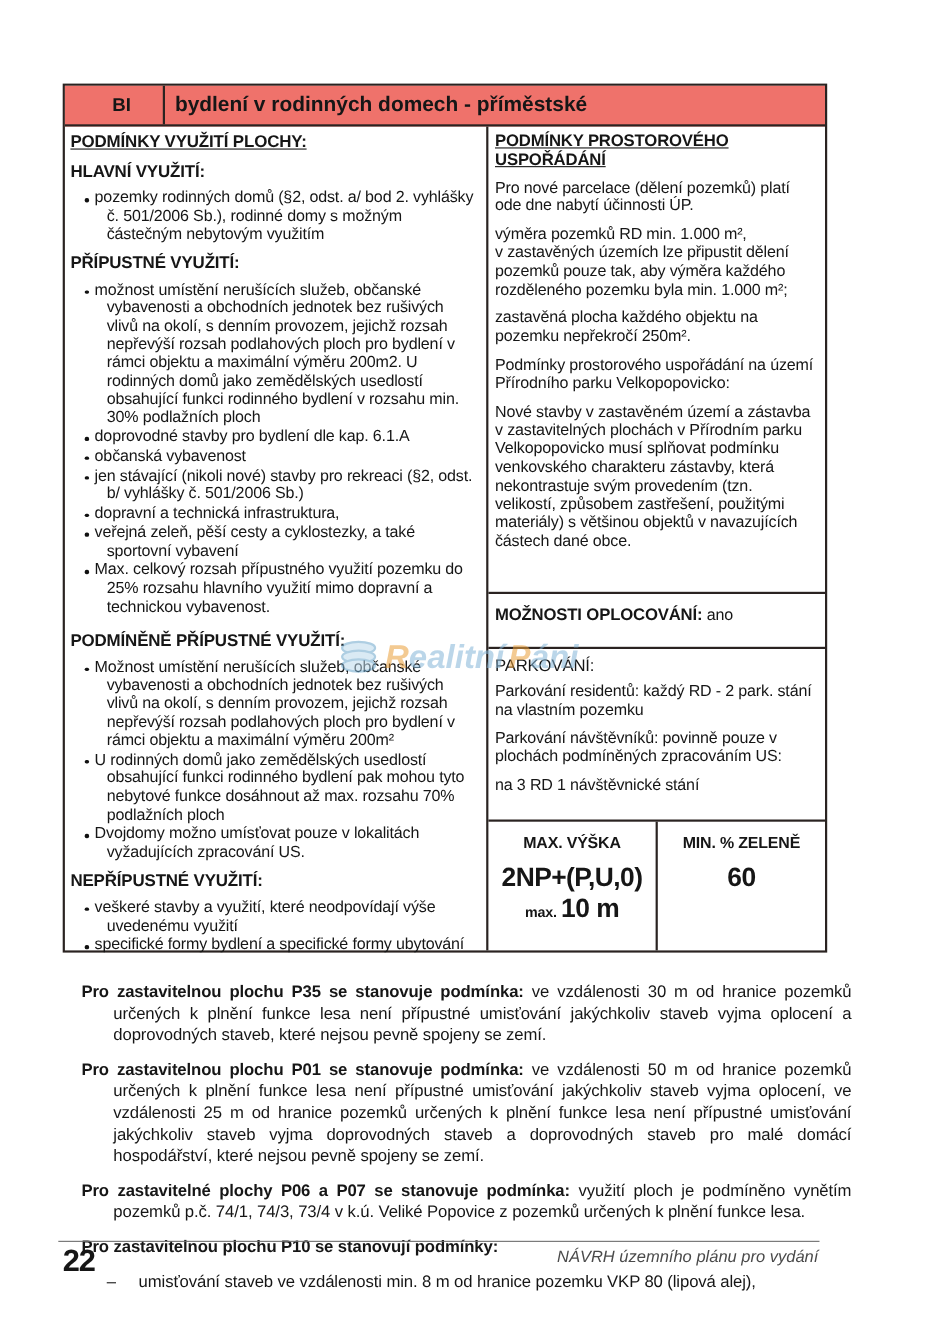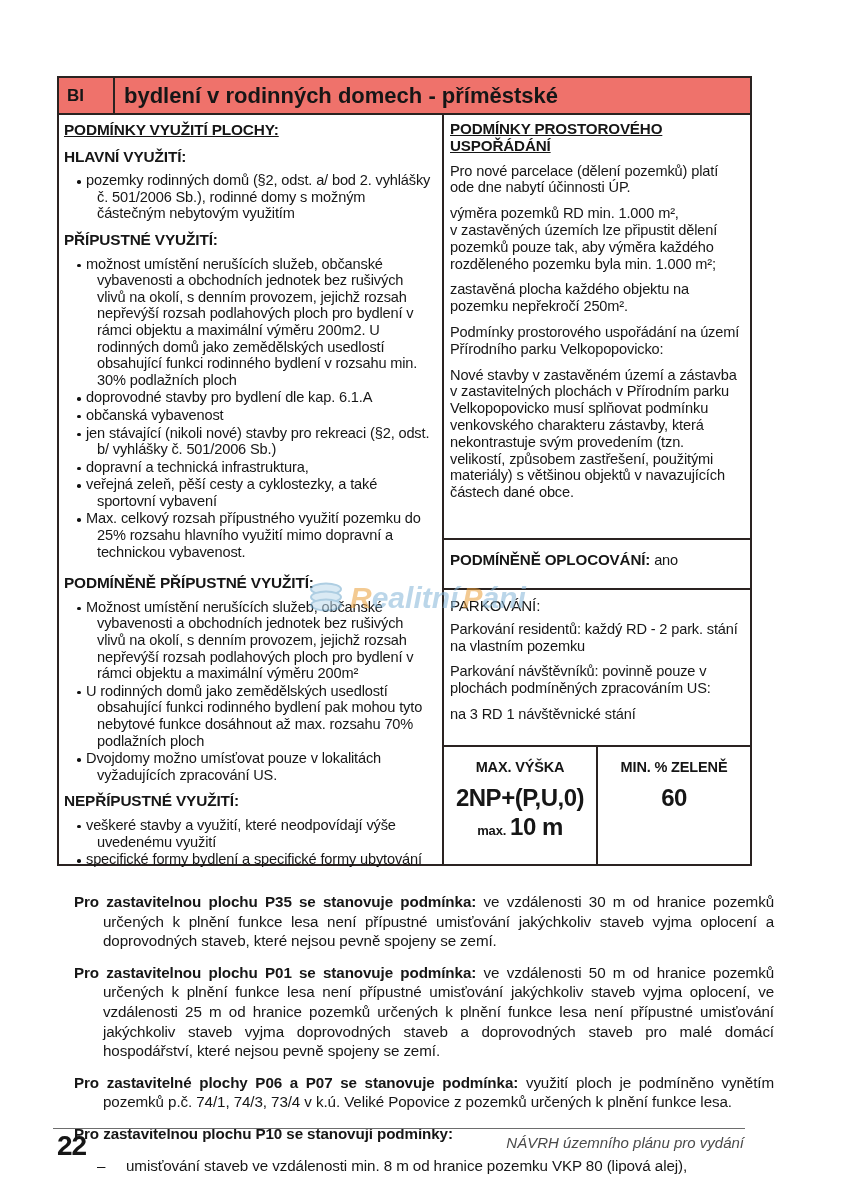--- a/index.html
+++ b/index.html
@@ -12,29 +12,29 @@
     overflow: hidden;
   }
 
   
   .sheet-table {
     position: absolute; left: 57px; top: 76px; width: 695px;
     border: 2px solid #2a2321;
     box-sizing: border-box;
     background: #fff;
   }
-  .hdr-row { display: flex; height: 35px; border-bottom: 2px solid #2a2321; }
+  .hdr-row { display: flex; height: 35px; border-bottom: 2px solid #2a2321; padding-left: 35px; }
   .hdr-code {
     width: 56px; box-sizing: border-box; border-right: 2px solid #2a2321;
     display: flex; align-items: center; padding-left: 8px;
     font-weight: 700; font-size: 17px;
   }
   .hdr-title {
     flex: 1; display: flex; align-items: center; padding-left: 9px;
-    font-weight: 700; font-size: 22px;
+    font-weight: 700; font-size: 19px;
   }
   .body-row { display: flex; height: 749px; }
 
   .col-left {
     width: 385px; box-sizing: border-box; border-right: 2px solid #2a2321;
     padding: 4px 10px 0 5px;
     font-size: 14.6px; line-height: 16.6px; letter-spacing: -0.15px;
   }
   .lc-title {
     font-weight: 700; font-size: 15.4px; text-decoration: underline;
@@ -160,21 +160,21 @@
               <p class="rc-p">Pro nové parcelace (dělení pozemků) platí ode dne nabytí účinnosti ÚP.</p>
               <p class="rc-p">výměra pozemků RD min. 1.000 m²,
 v zastavěných územích lze připustit dělení pozemků pouze tak, aby výměra každého rozděleného pozemku byla min. 1.000 m²;</p>
               <p class="rc-p">zastavěná plocha každého objektu na pozemku nepřekročí 250m².</p>
               <p class="rc-p">Podmínky prostorového uspořádání na území Přírodního parku Velkopopovicko:</p>
               <p class="rc-p">Nové stavby v zastavěném území a zástavba v zastavitelných plochách v Přírodním parku Velkopopovicko musí splňovat podmínku venkovského charakteru zástavby, která nekontrastuje svým provedením (tzn. velikostí, způsobem zastřešení, použitými materiály) s většinou objektů v navazujících částech dané obce.</p>
             </div>
         </div>
 
         <div class="cell cell-fence">
-          <span class="fence-label">PODMÍNĚNĚ OPLOCOVÁNÍ:</span>
+          <span class="fence-label">MOŽNOSTI OPLOCOVÁNÍ:</span>
           <span class="fence-value">ano</span>
         </div>
 
         <div class="cell cell-parking">
           <div class="pk-title">PARKOVÁNÍ:</div>
           <div>
               <p class="rc-p">Parkování residentů: každý RD - 2 park. stání na vlastním pozemku</p>
               <p class="rc-p">Parkování návštěvníků: povinně pouze v plochách podmíněných zpracováním US:</p>
               <p class="rc-p">na 3 RD  1 návštěvnické stání</p>
             </div>

